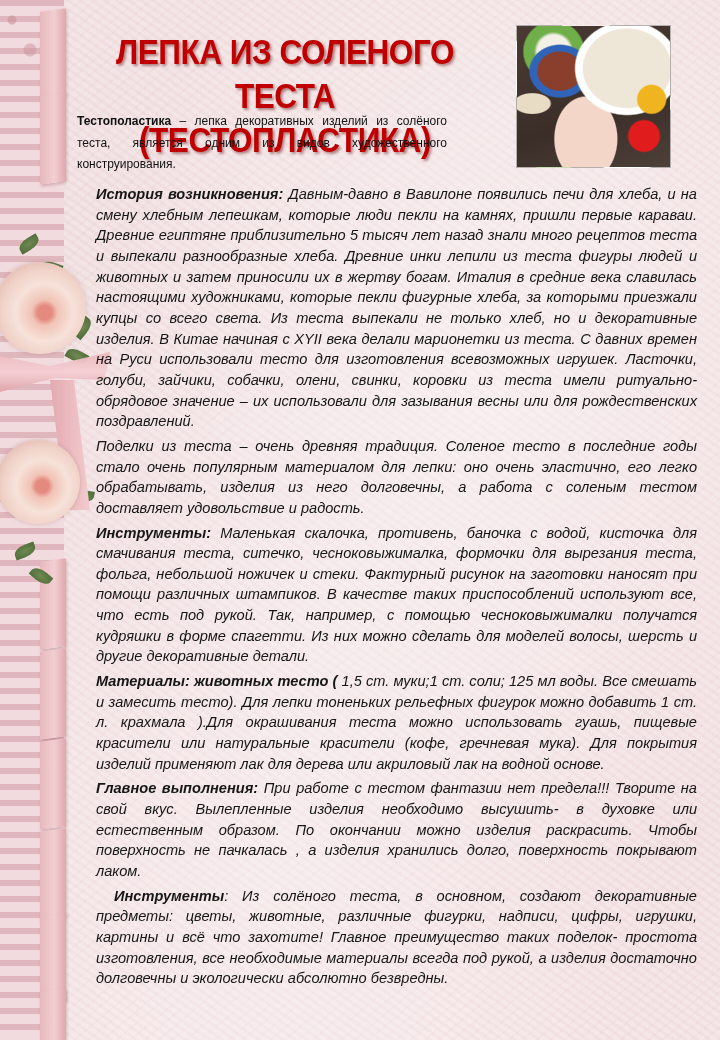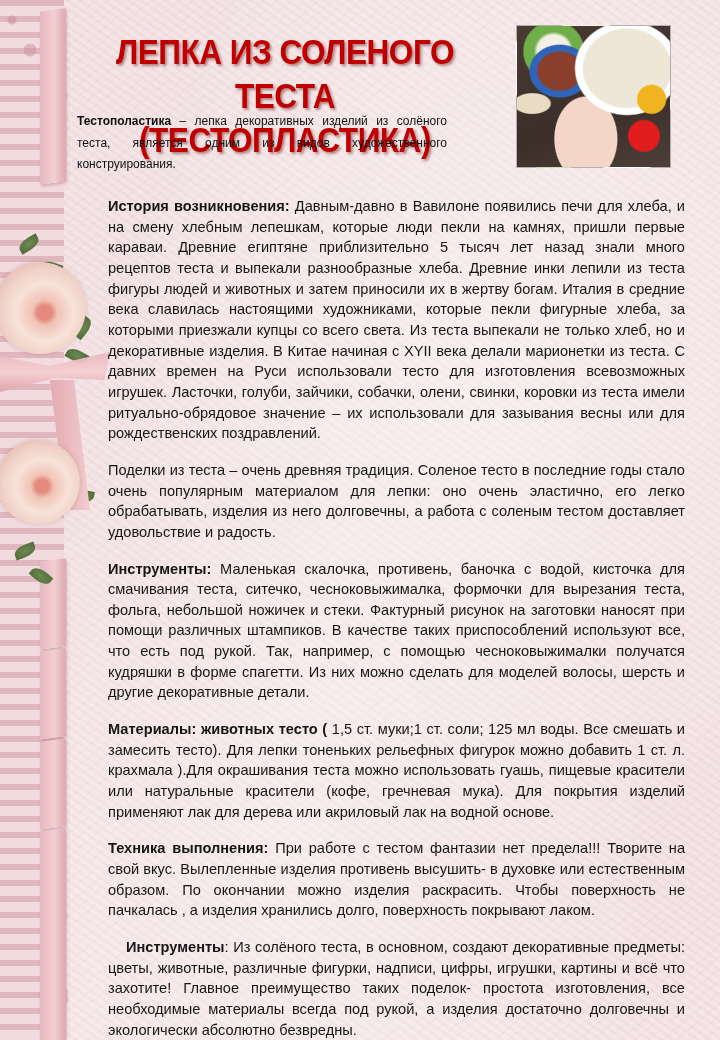--- a/index.html
+++ b/index.html
@@ -86,21 +86,21 @@
     font-size: 12px; line-height: 21.5px; color: #111;
     text-align: justify;
   }
   .intro b { font-weight: bold; }
   .body-text {
     position: absolute; left: 92px; top: 180px; width: 609px;
     font-size: 14.6px; line-height: 20.65px; color: #161616;
     text-align: justify;
     font-family: "Liberation Sans", sans-serif;
   }
-  .body-text p { margin: 16px; }
+  .body-text p { margin: 4px; font-style: italic; }
   .body-text b { font-weight: bold; }
   .indent { text-indent: 18px; }
 </style>
 </head>
 <body>
 
 <div class="page-bg"></div>
 
 <div class="left-border"></div>
 <div class="ribbon-seg" style="top:10px;"></div>
@@ -143,18 +143,18 @@
   <p>
     <span>Поделки из теста – очень древняя традиция. Соленое тесто в последние годы стало очень популярным материалом для лепки: оно очень эластично, его легко обрабатывать, изделия из него долговечны, а работа с соленым тестом доставляет удовольствие  и радость.</span>
   </p>
   <p>
     <b>Инструменты:</b><span> Маленькая скалочка, противень, баночка с водой,  кисточка для смачивания теста, ситечко, чесноковыжималка,  формочки для вырезания теста,  фольга, небольшой ножичек и стеки. Фактурный рисунок на заготовки наносят при помощи различных штампиков.  В качестве таких приспособлений используют все, что есть под рукой. Так, например, с помощью чесноковыжималки  получатся кудряшки в форме спагетти. Из них можно сделать для моделей волосы, шерсть и другие декоративные  детали.</span>
   </p>
   <p>
     <b>Материалы: животных тесто (</b><span> 1,5 ст. муки;1 ст. соли; 125 мл воды. Все смешать и замесить тесто). Для лепки тоненьких рельефных фигурок можно добавить 1 ст. л. крахмала ).Для окрашивания теста можно использовать гуашь, пищевые красители или натуральные красители (кофе, гречневая мука). Для покрытия изделий применяют лак для дерева или акриловый лак на водной основе.</span>
   </p>
   <p>
-    <b>Техника выполнения:</b><span> При работе с тестом фантазии нет предела!!! Творите на свой вкус. Вылепленные изделия противень высушить- в духовке или естественным образом. По окончании можно изделия раскрасить. Чтобы поверхность не пачкалась  , а изделия хранились долго, поверхность покрывают лаком.</span>
+    <b>Главное выполнения:</b><span> При работе с тестом фантазии нет предела!!! Творите на свой вкус. Вылепленные изделия необходимо высушить- в духовке или естественным образом. По окончании можно изделия раскрасить. Чтобы поверхность не пачкалась  , а изделия хранились долго, поверхность покрывают лаком.</span>
   </p>
   <p class="indent">
     <b>Инструменты</b><span>: Из солёного теста, в основном, создают декоративные предметы:  цветы, животные, различные фигурки, надписи, цифры, игрушки, картины и всё что захотите! Главное преимущество таких поделок- простота изготовления, все необходимые материалы всегда под рукой, а изделия достаточно долговечны и экологически абсолютно безвредны.</span>
   </p>
 </div>
 
 </body></html>

